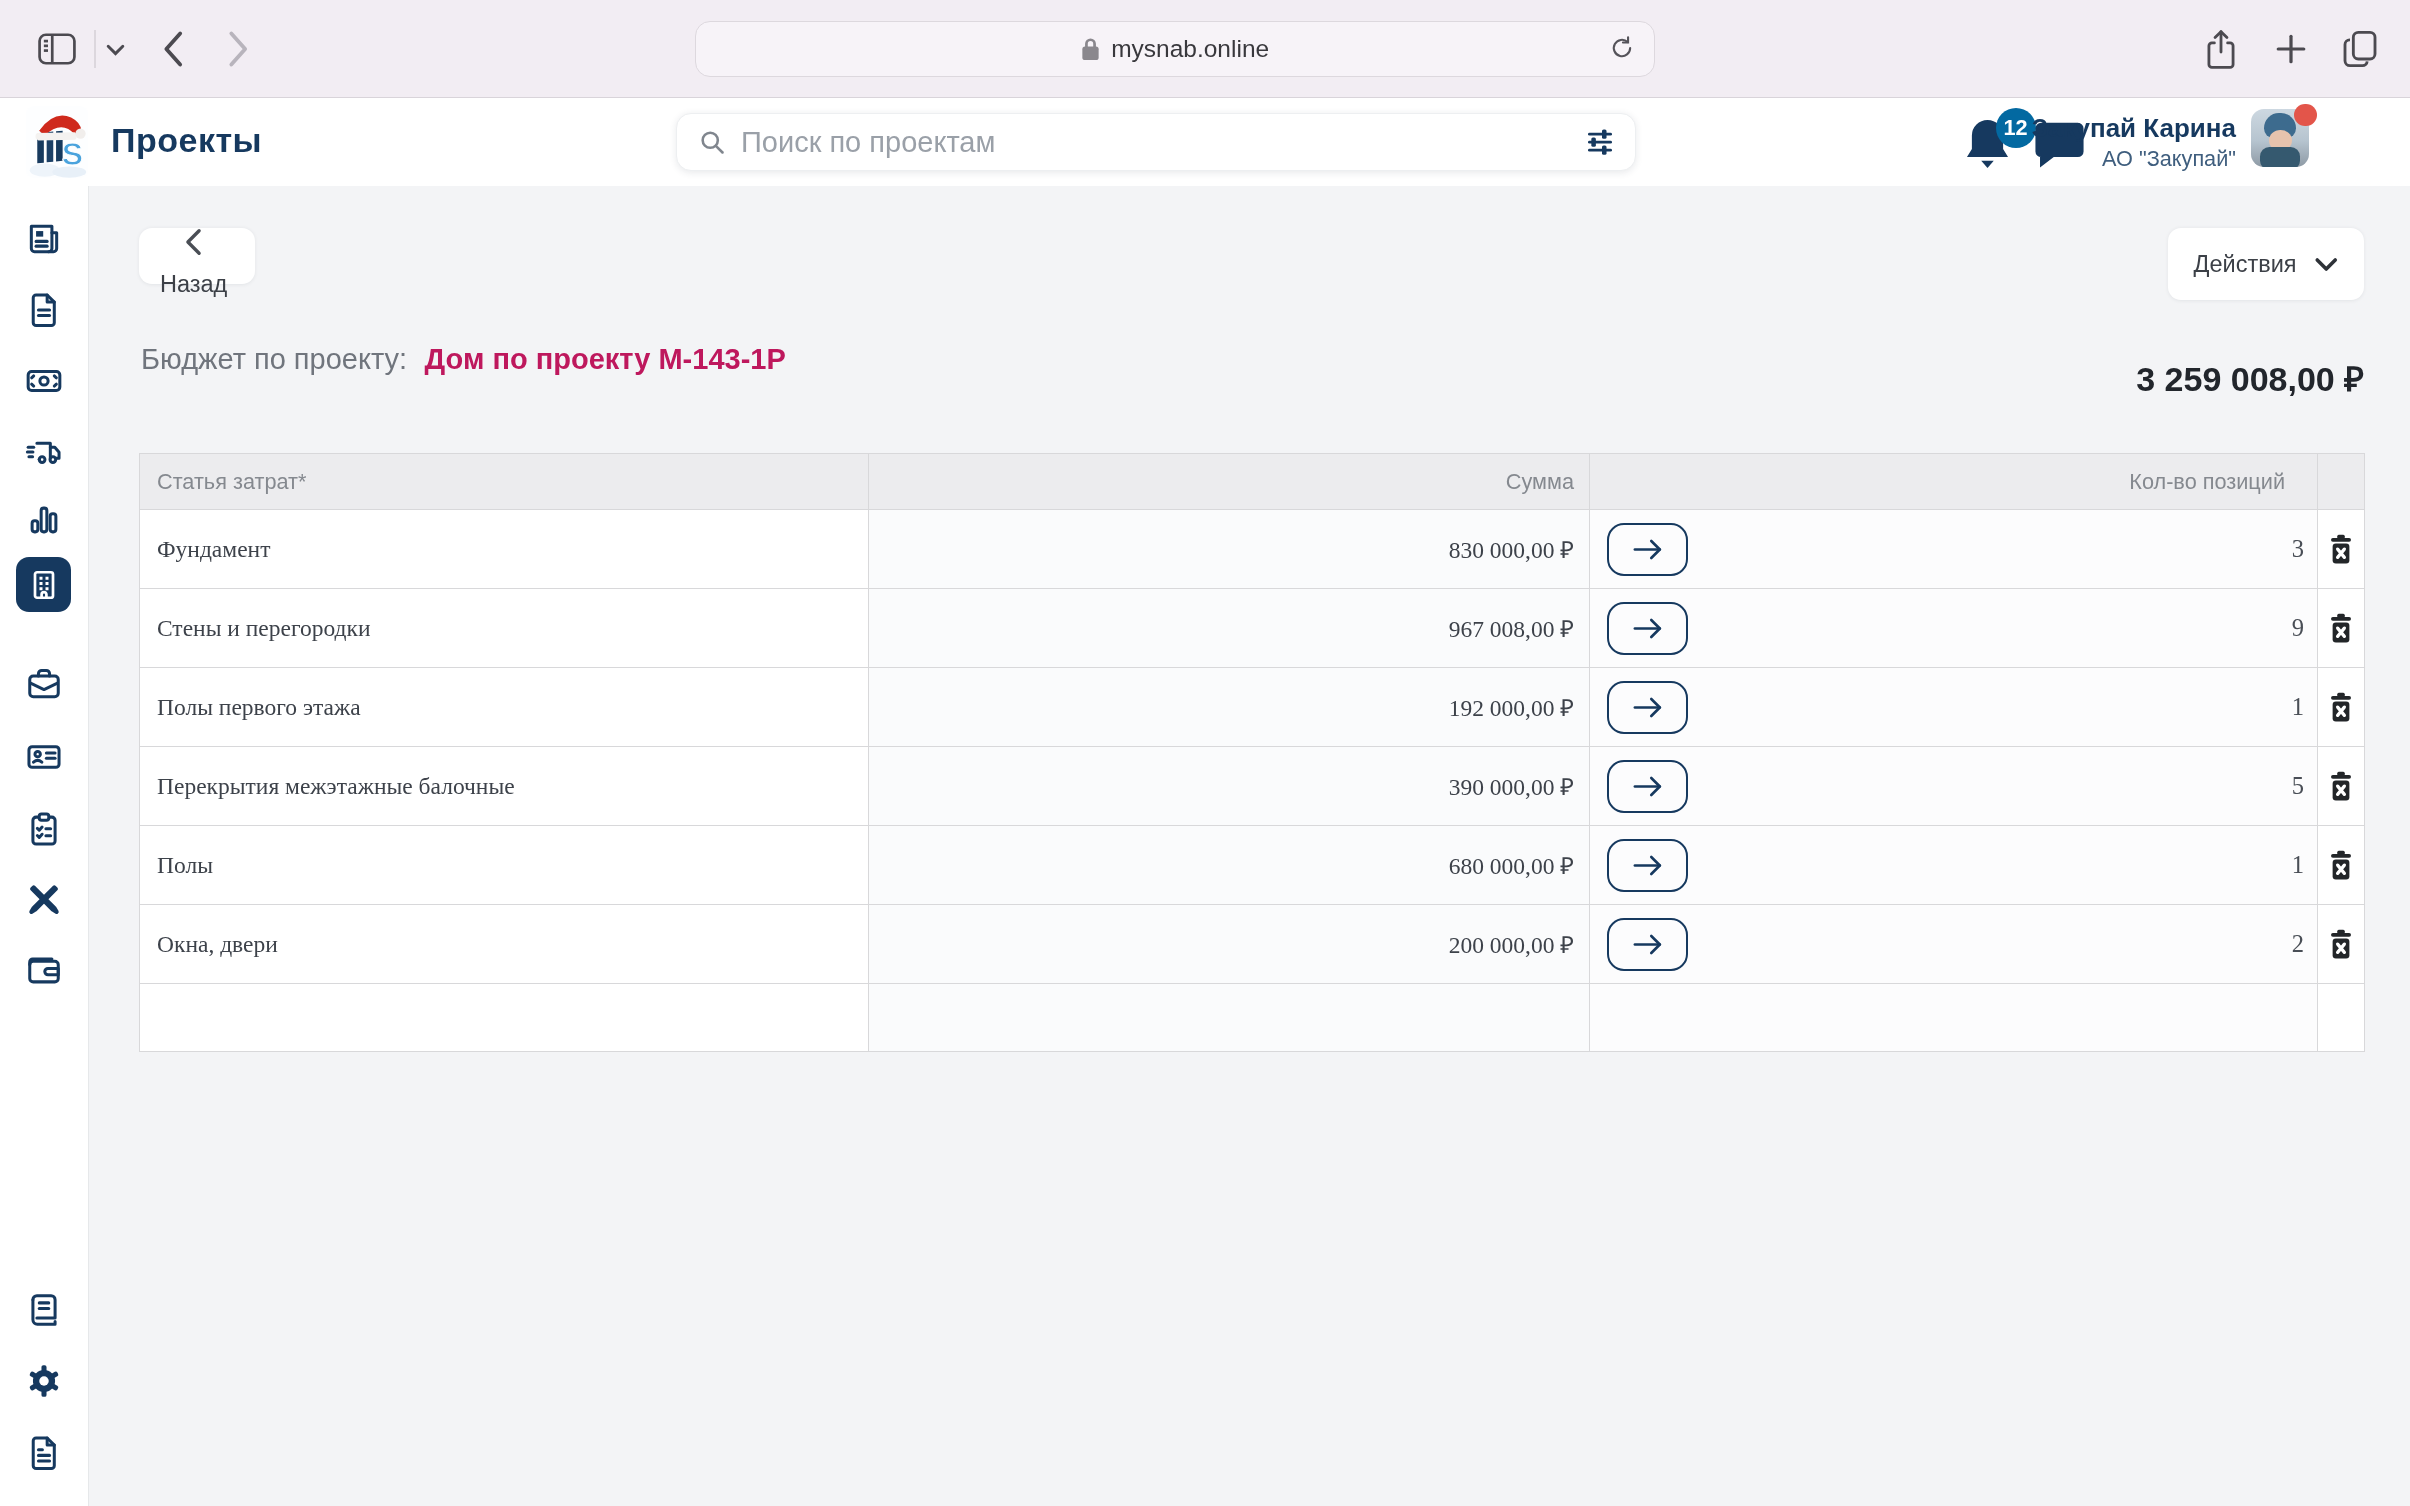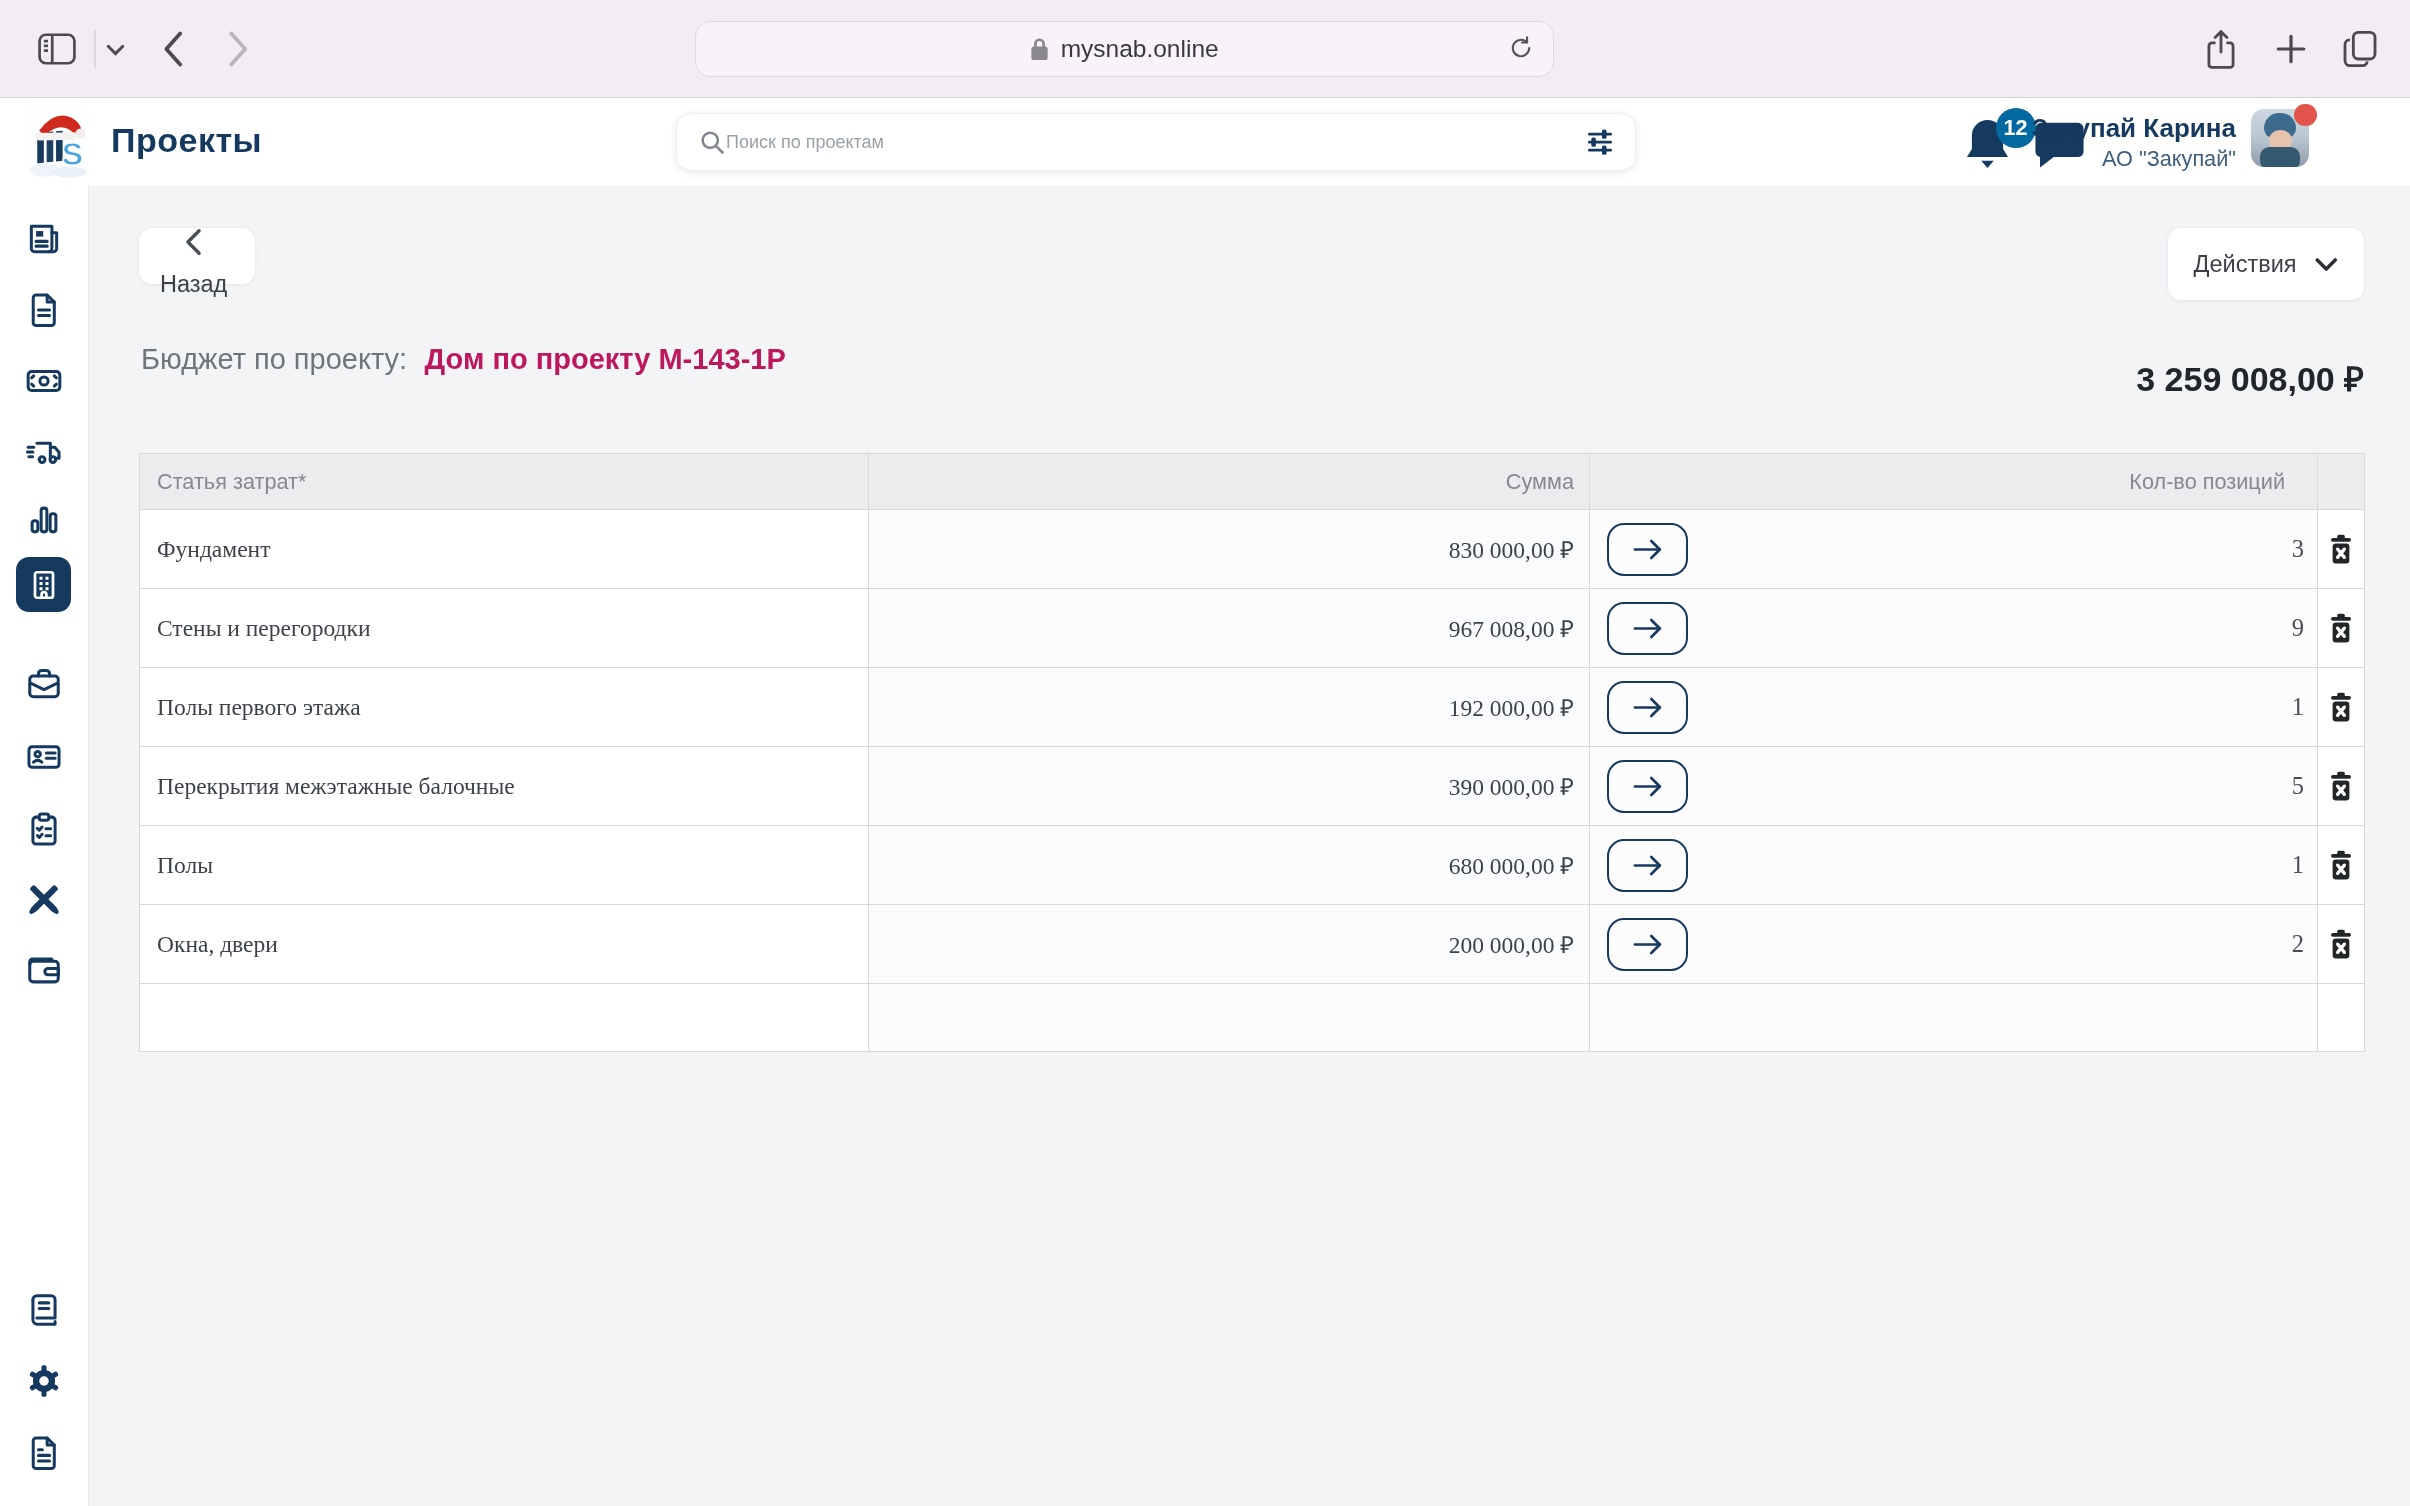--- a/index.html
+++ b/index.html
@@ -5,39 +5,39 @@
   * { margin:0; padding:0; box-sizing:border-box; }
   html,body { width:2411px; height:1507px; overflow:hidden;
     font-family:"Liberation Sans", sans-serif; background:#f3f4f6; }
 
   
   .browser-bar { position:absolute; left:0; top:0; width:2411px; height:98px;
     background:#f2edf3; border-bottom:1.9px solid #d9d4da; }
   .chrome-icon { position:absolute; top:0; height:98px; display:flex; align-items:center;
     justify-content:center; color:#4c4a50; }
   .chrome-divider { position:absolute; left:94px; top:30px; width:1.9px; height:38px; background:#dcd7dd; }
-  .url-field { position:absolute; left:695px; top:21px; width:859px; height:56px;
+  .url-field { position:absolute; left:695px; top:21px; width:960px; height:56px;
     background:#f7f3f8; border:1.9px solid #ddd8de; border-radius:15px;
     display:flex; align-items:center; justify-content:center; gap:11.3px;
     color:#39383d; font-size:24.5px; }
   .reload-btn { position:absolute; right:15px; top:9.4px; width:34px; height:34px;
     display:flex; align-items:center; justify-content:center; color:#55535a; }
 
   
   .app-header { position:absolute; left:0; top:98px; width:2411px; height:89px;
     background:#ffffff; border-bottom:1.9px solid #e6e8ea; }
   .logo { position:absolute; left:26px; top:7.5px; width:62px; height:72px; }
   .app-title { position:absolute; left:111px; top:22.6px; font-size:34px; font-weight:bold;
     color:#16395f; letter-spacing:0.5px; }
   .search-box { position:absolute; left:676px; top:15px; width:960px; height:58px;
     background:#fff; border:1.9px solid #edeff1; border-radius:15px;
     box-shadow:0 1.9px 7.5px rgba(40,50,70,0.10);
     display:flex; align-items:center; padding:0 19px 0 21px; }
-  .search-box input { flex:1; border:none; outline:none; font-size:18px; color:#3c414a;
-    font-family:"Liberation Sans", sans-serif; background:transparent; }
+  .search-box input { flex:1; border:none; outline:none; font-size:29px; color:#3c414a;
+    margin-left:15px; font-family:"Liberation Sans", sans-serif; background:transparent; }
   .search-box input::placeholder { color:#9aa0a8; }
   .bell-wrap { position:absolute; left:1960px; top:17px; width:68px; height:60px; }
   .badge { position:absolute; right:-7.5px; top:-7.5px; min-width:40px; height:40px; border-radius:20px;
     background:#0369a1; color:#fff; font-size:21.7px; font-weight:bold;
     display:flex; align-items:center; justify-content:center; padding:0 5.6px; }
   .chat-wrap { position:absolute; left:2032px; top:21px; width:60px; height:53px; color:#16395f; }
   .user-block { position:absolute; right:175px; top:13px; width:311px; text-align:right; }
   .user-name { font-size:26px; font-weight:bold; color:#16395f; line-height:34px; }
   .user-org { font-size:21.7px; color:#3f5e7e; line-height:28px; }
   .avatar { position:absolute; right:102px; top:11.3px; width:58px; height:58px; border-radius:13px;

